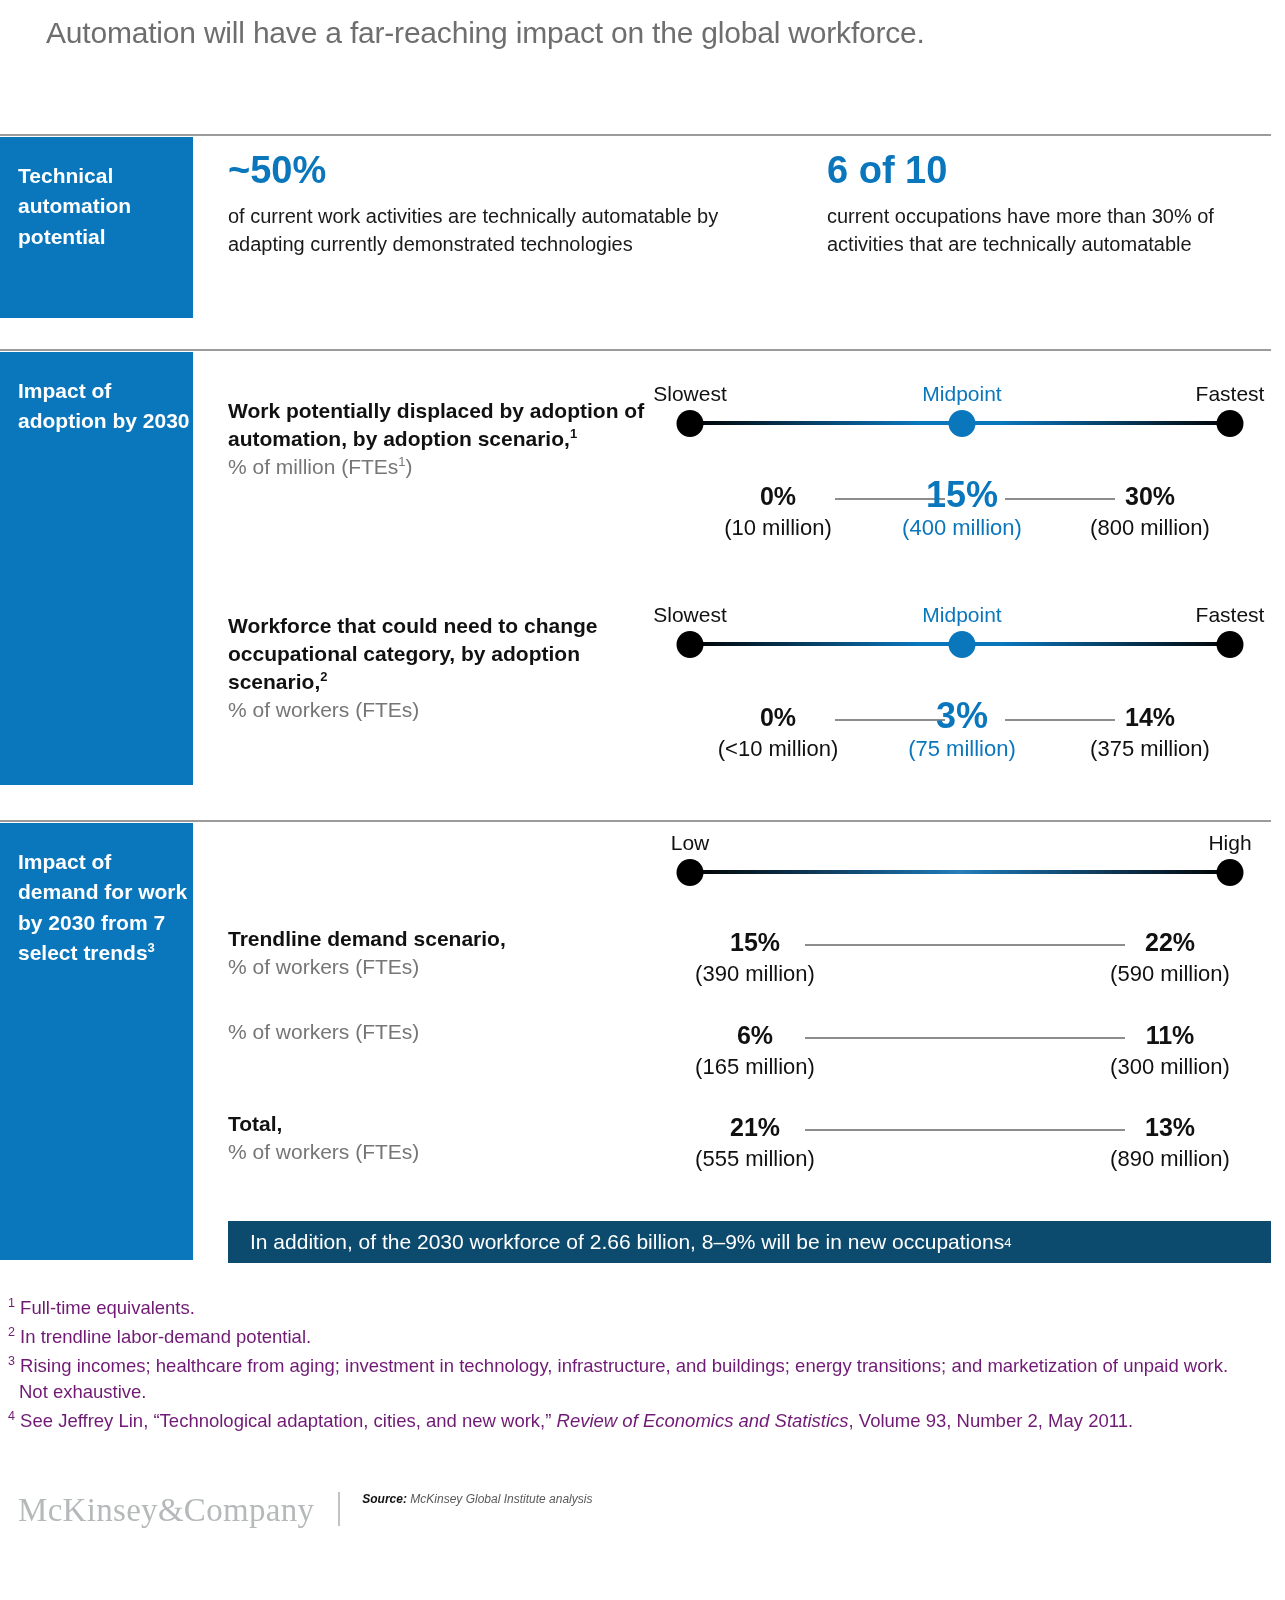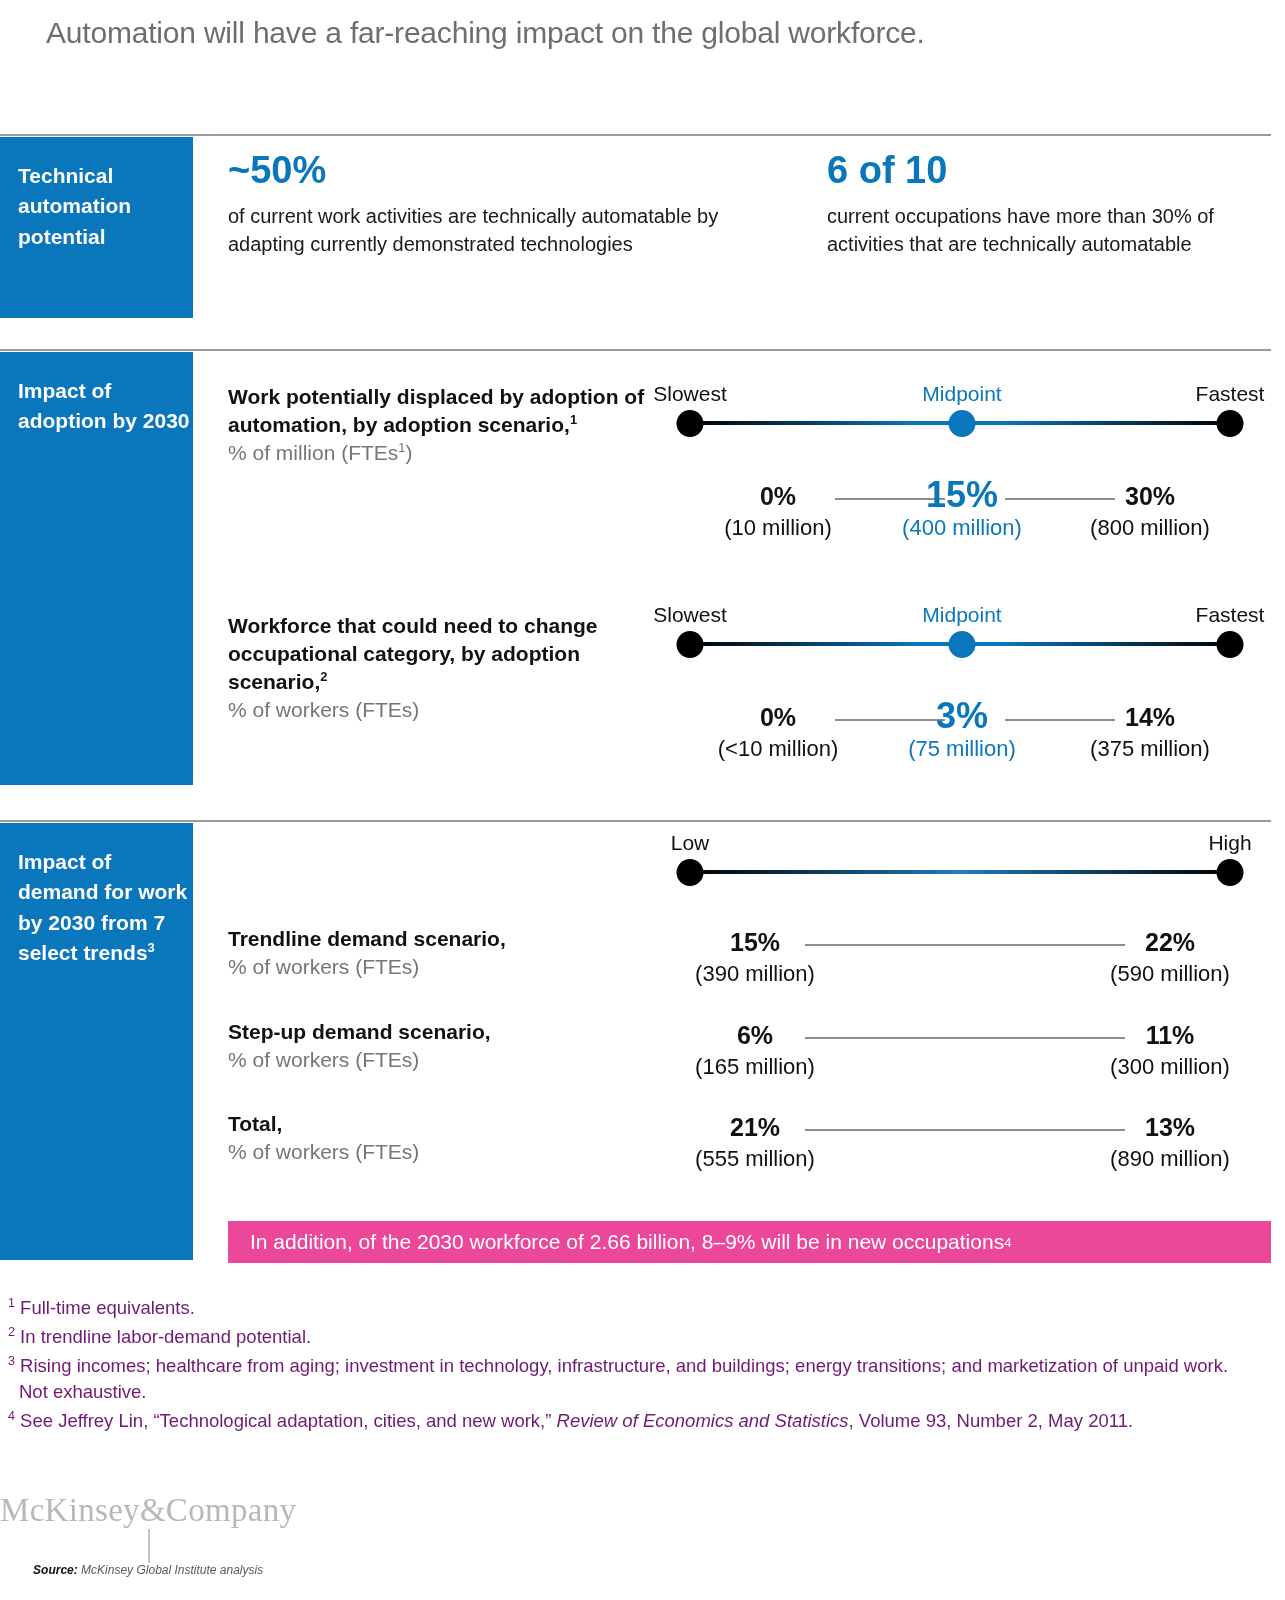--- a/index.html
+++ b/index.html
@@ -80,21 +80,21 @@
     color: #111;
   }
   .row-label .sub {
     font-size: 21px;
     font-weight: normal;
     color: #767676;
     line-height: 1.33;
   }
   .row-label .sup { font-size: 13px; vertical-align: super; }
 
-  .rl-a { left: 228px; top: 383px; width: 420px; }
+  .rl-a { left: 228px; top: 397px; width: 420px; }
   .rl-b { left: 228px; top: 612px; width: 420px; }
   .rl-c { left: 228px; top: 925px; width: 400px; }
   .rl-d { left: 228px; top: 1018px; width: 400px; }
   .rl-e { left: 228px; top: 1110px; width: 400px; }
 
   
   .scale { position: absolute; left: 650px; width: 620px; height: 160px; }
   .sc-a { top: 382px; }
   .sc-b { top: 603px; }
   .sc-c { top: 831px; }
@@ -184,21 +184,21 @@
   .vd { top: 1021px; }
   .ve { top: 1113px; }
 
   
   .callout {
     position: absolute;
     left: 228px;
     top: 1221px;
     width: 1043px;
     height: 42px;
-    background: #ec4899;
+    background: #0c4a6e;
     color: #fff;
     font-size: 21px;
     display: flex;
     align-items: center;
     padding-left: 22px;
   }
   .callout .sup { font-size: 13px; vertical-align: super; }
 
   
   .footnotes {
@@ -210,25 +210,23 @@
     color: #701a75;
     line-height: 1.44;
   }
   .footnotes .fn { margin-bottom: 1px; text-indent: -11px; padding-left: 11px; }
   .footnotes .sup { font-size: 12.5px; vertical-align: super; }
   .footnotes i { font-style: italic; }
 
   
   .footer {
     position: absolute;
-    left: 0;
+    left: 18px;
     top: 1492px;
     display: flex;
-    align-items: center;
-    flex-direction: column;
   }
   .logo {
     font-family: "Liberation Serif", serif;
     font-size: 33px;
     color: #b5b9ba;
     letter-spacing: 0.3px;
     white-space: nowrap;
   }
   .vbar {
     width: 2px;
@@ -341,21 +339,20 @@
 </div>
 <div class="vals vc">
   <div class="connector" style="left:155px;width:320px;"></div>
   <div class="pct c-left2">15%</div>
   <div class="mil c-left2">(390 million)</div>
   <div class="pct c-right2">22%</div>
   <div class="mil c-right2">(590 million)</div>
 </div>
 
 <div class="row-label rl-d">
-  <div class="main">Step-up demand scenario,</div>
   <div class="sub">% of workers (FTEs)</div>
 </div>
 <div class="vals vd">
   <div class="connector" style="left:155px;width:320px;"></div>
   <div class="pct c-left2">6%</div>
   <div class="mil c-left2">(165 million)</div>
   <div class="pct c-right2">11%</div>
   <div class="mil c-right2">(300 million)</div>
 </div>
 

